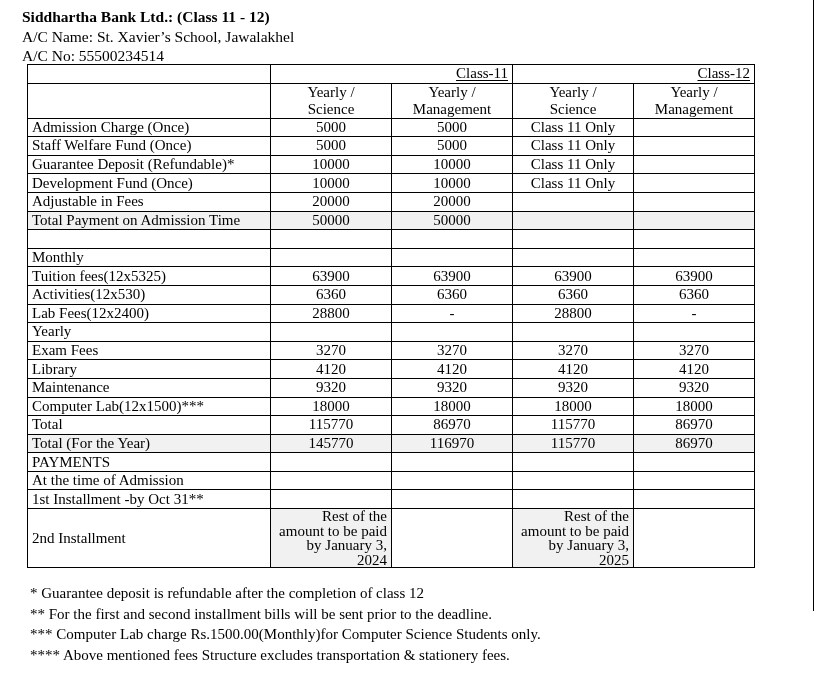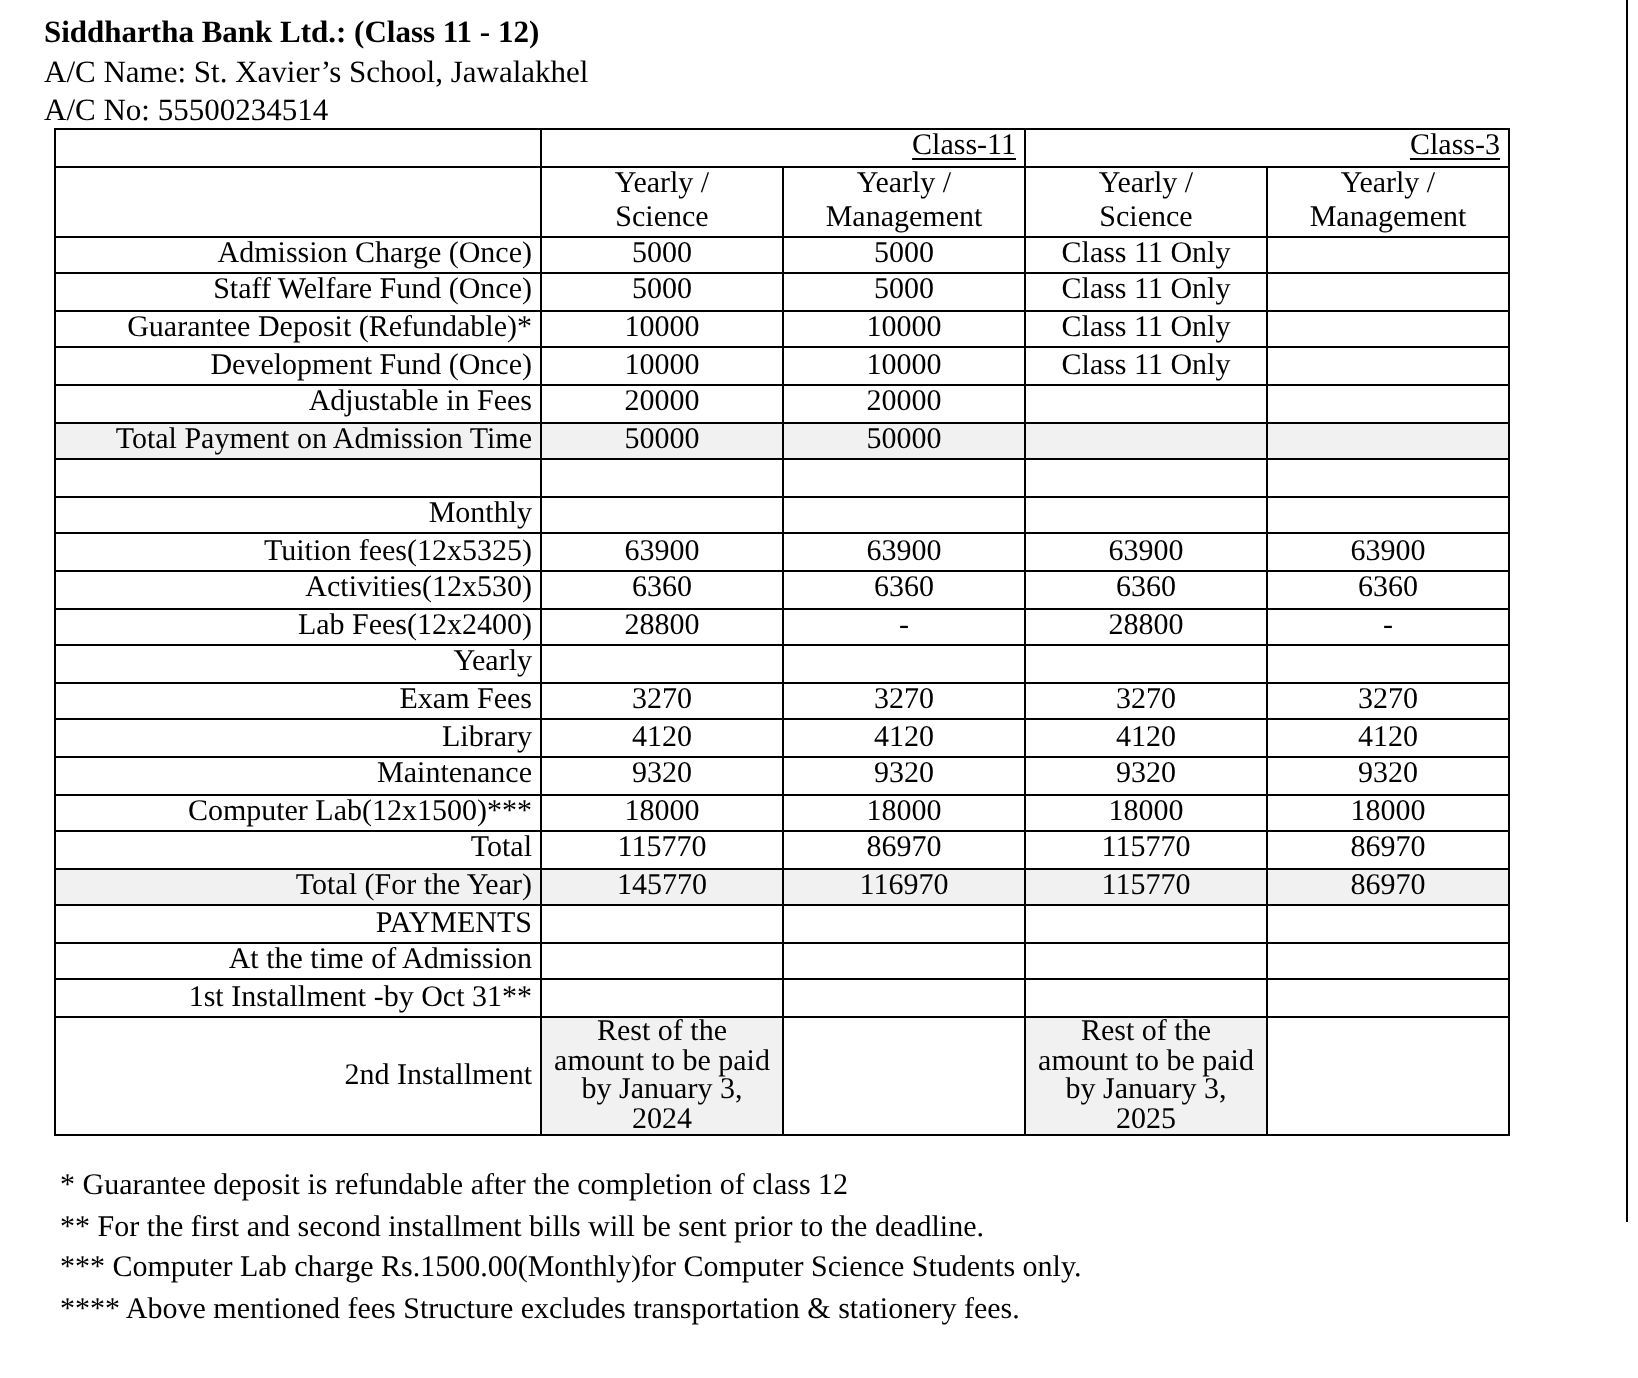--- a/index.html
+++ b/index.html
@@ -52,21 +52,21 @@
   table.fees td, table.fees th {
     border: 1px solid #000000;
     padding: 0 4px;
     height: 18.6px;
     vertical-align: middle;
     font-weight: normal;
     font-size: 15px;
     box-sizing: border-box;
   }
   td.label {
-    text-align: right;
+    text-align: left;
     padding-left: 5px;
     white-space: nowrap;
   }
   td.val {
     text-align: center;
     white-space: nowrap;
   }
   .bold { font-weight: bold; }
   .shaded { background: #f1f1f1; }
 
@@ -90,21 +90,21 @@
     padding-top: 1px;
   }
   td.nobox {
     border: none;
     background: transparent;
   }
   td.spacer-row {
     height: 16px;
   }
   td.note {
-    text-align: center;
+    text-align: right;
     font-size: 12.5px;
     line-height: 14.5px;
     padding: 2px 6px;
     background: #f1f1f1;
   }
   td.tall {
     height: 48px;
   }
 
   .footnotes {
@@ -132,21 +132,21 @@
       <col class="c-label">
       <col class="c-v">
         <col class="c-v">
         <col class="c-v">
         <col class="c-v">
     </colgroup>
     <thead>
       <tr>
         <td class="nobox"></td>
         <th class="grp" colspan="2"><span class="u">Class-11</span></th>
-        <th class="grp" colspan="2"><span class="u">Class-3</span></th>
+        <th class="grp" colspan="2"><span class="u">Class-12</span></th>
       </tr>
       <tr>
         <td class="nobox"></td>
         <th class="sub">
           <span>Yearly /</span><br><span>Science</span>
         </th>
         <th class="sub">
           <span>Yearly /</span><br><span>Management</span>
         </th>
         <th class="sub">

